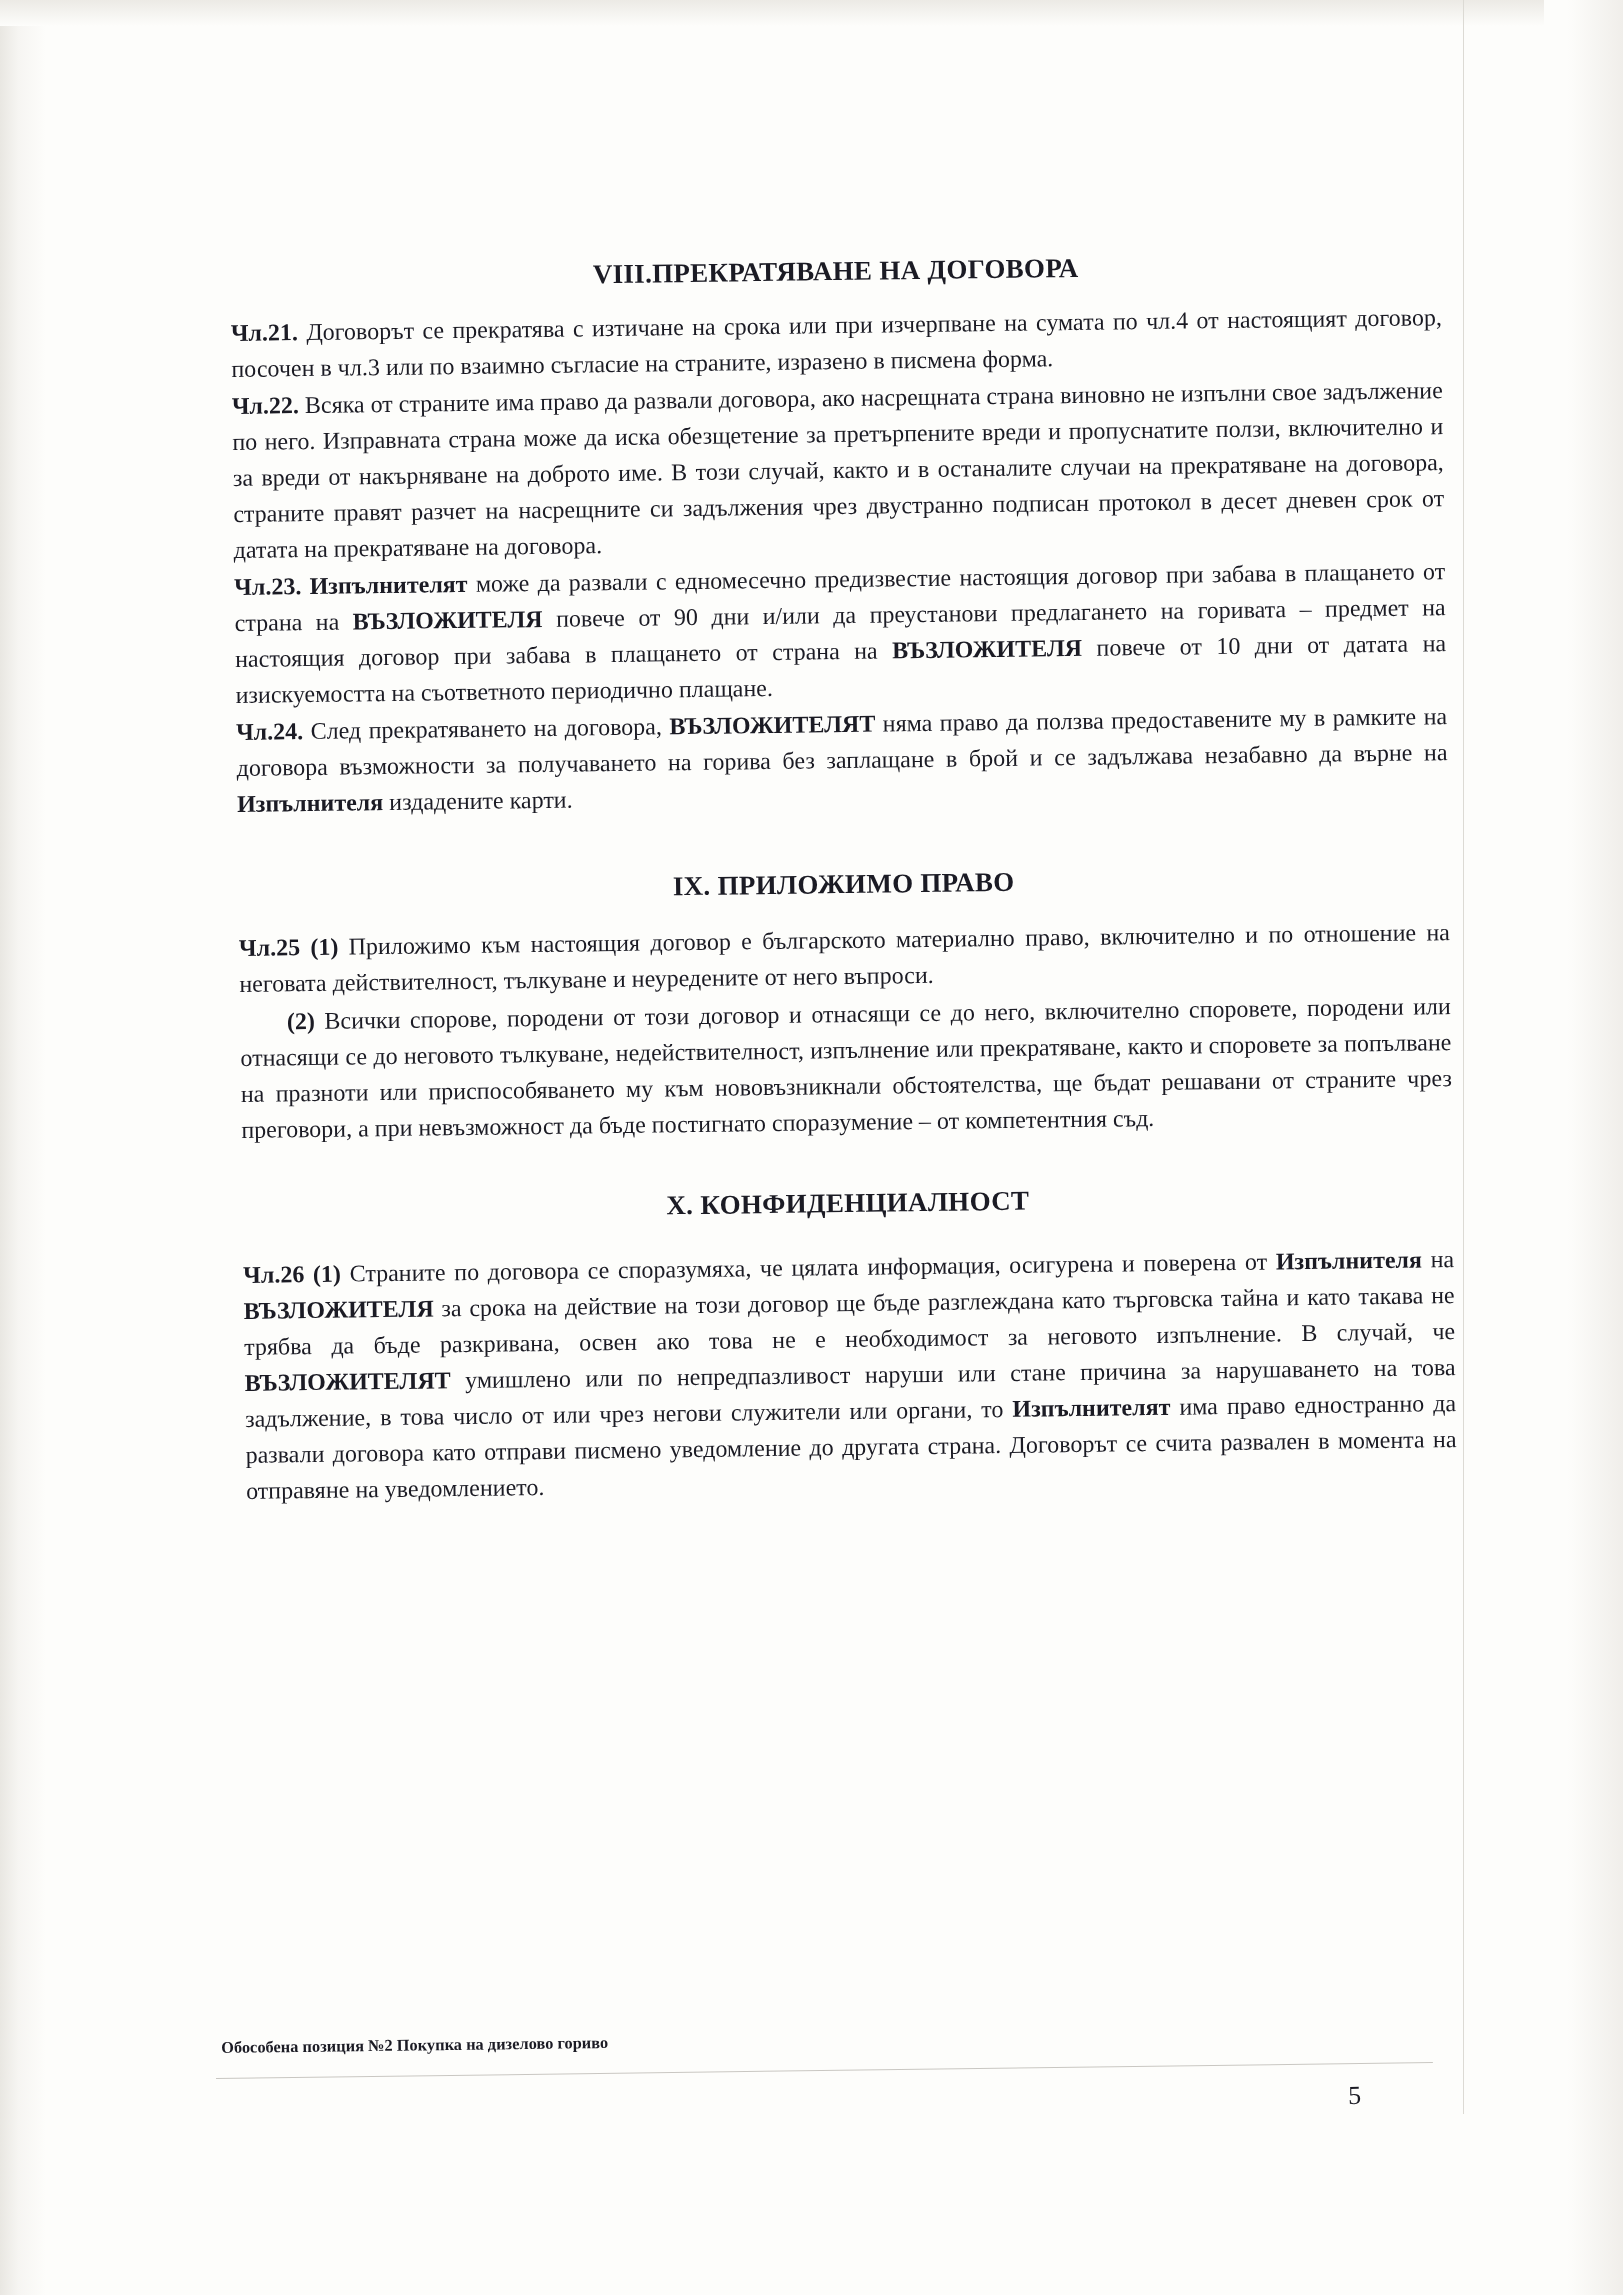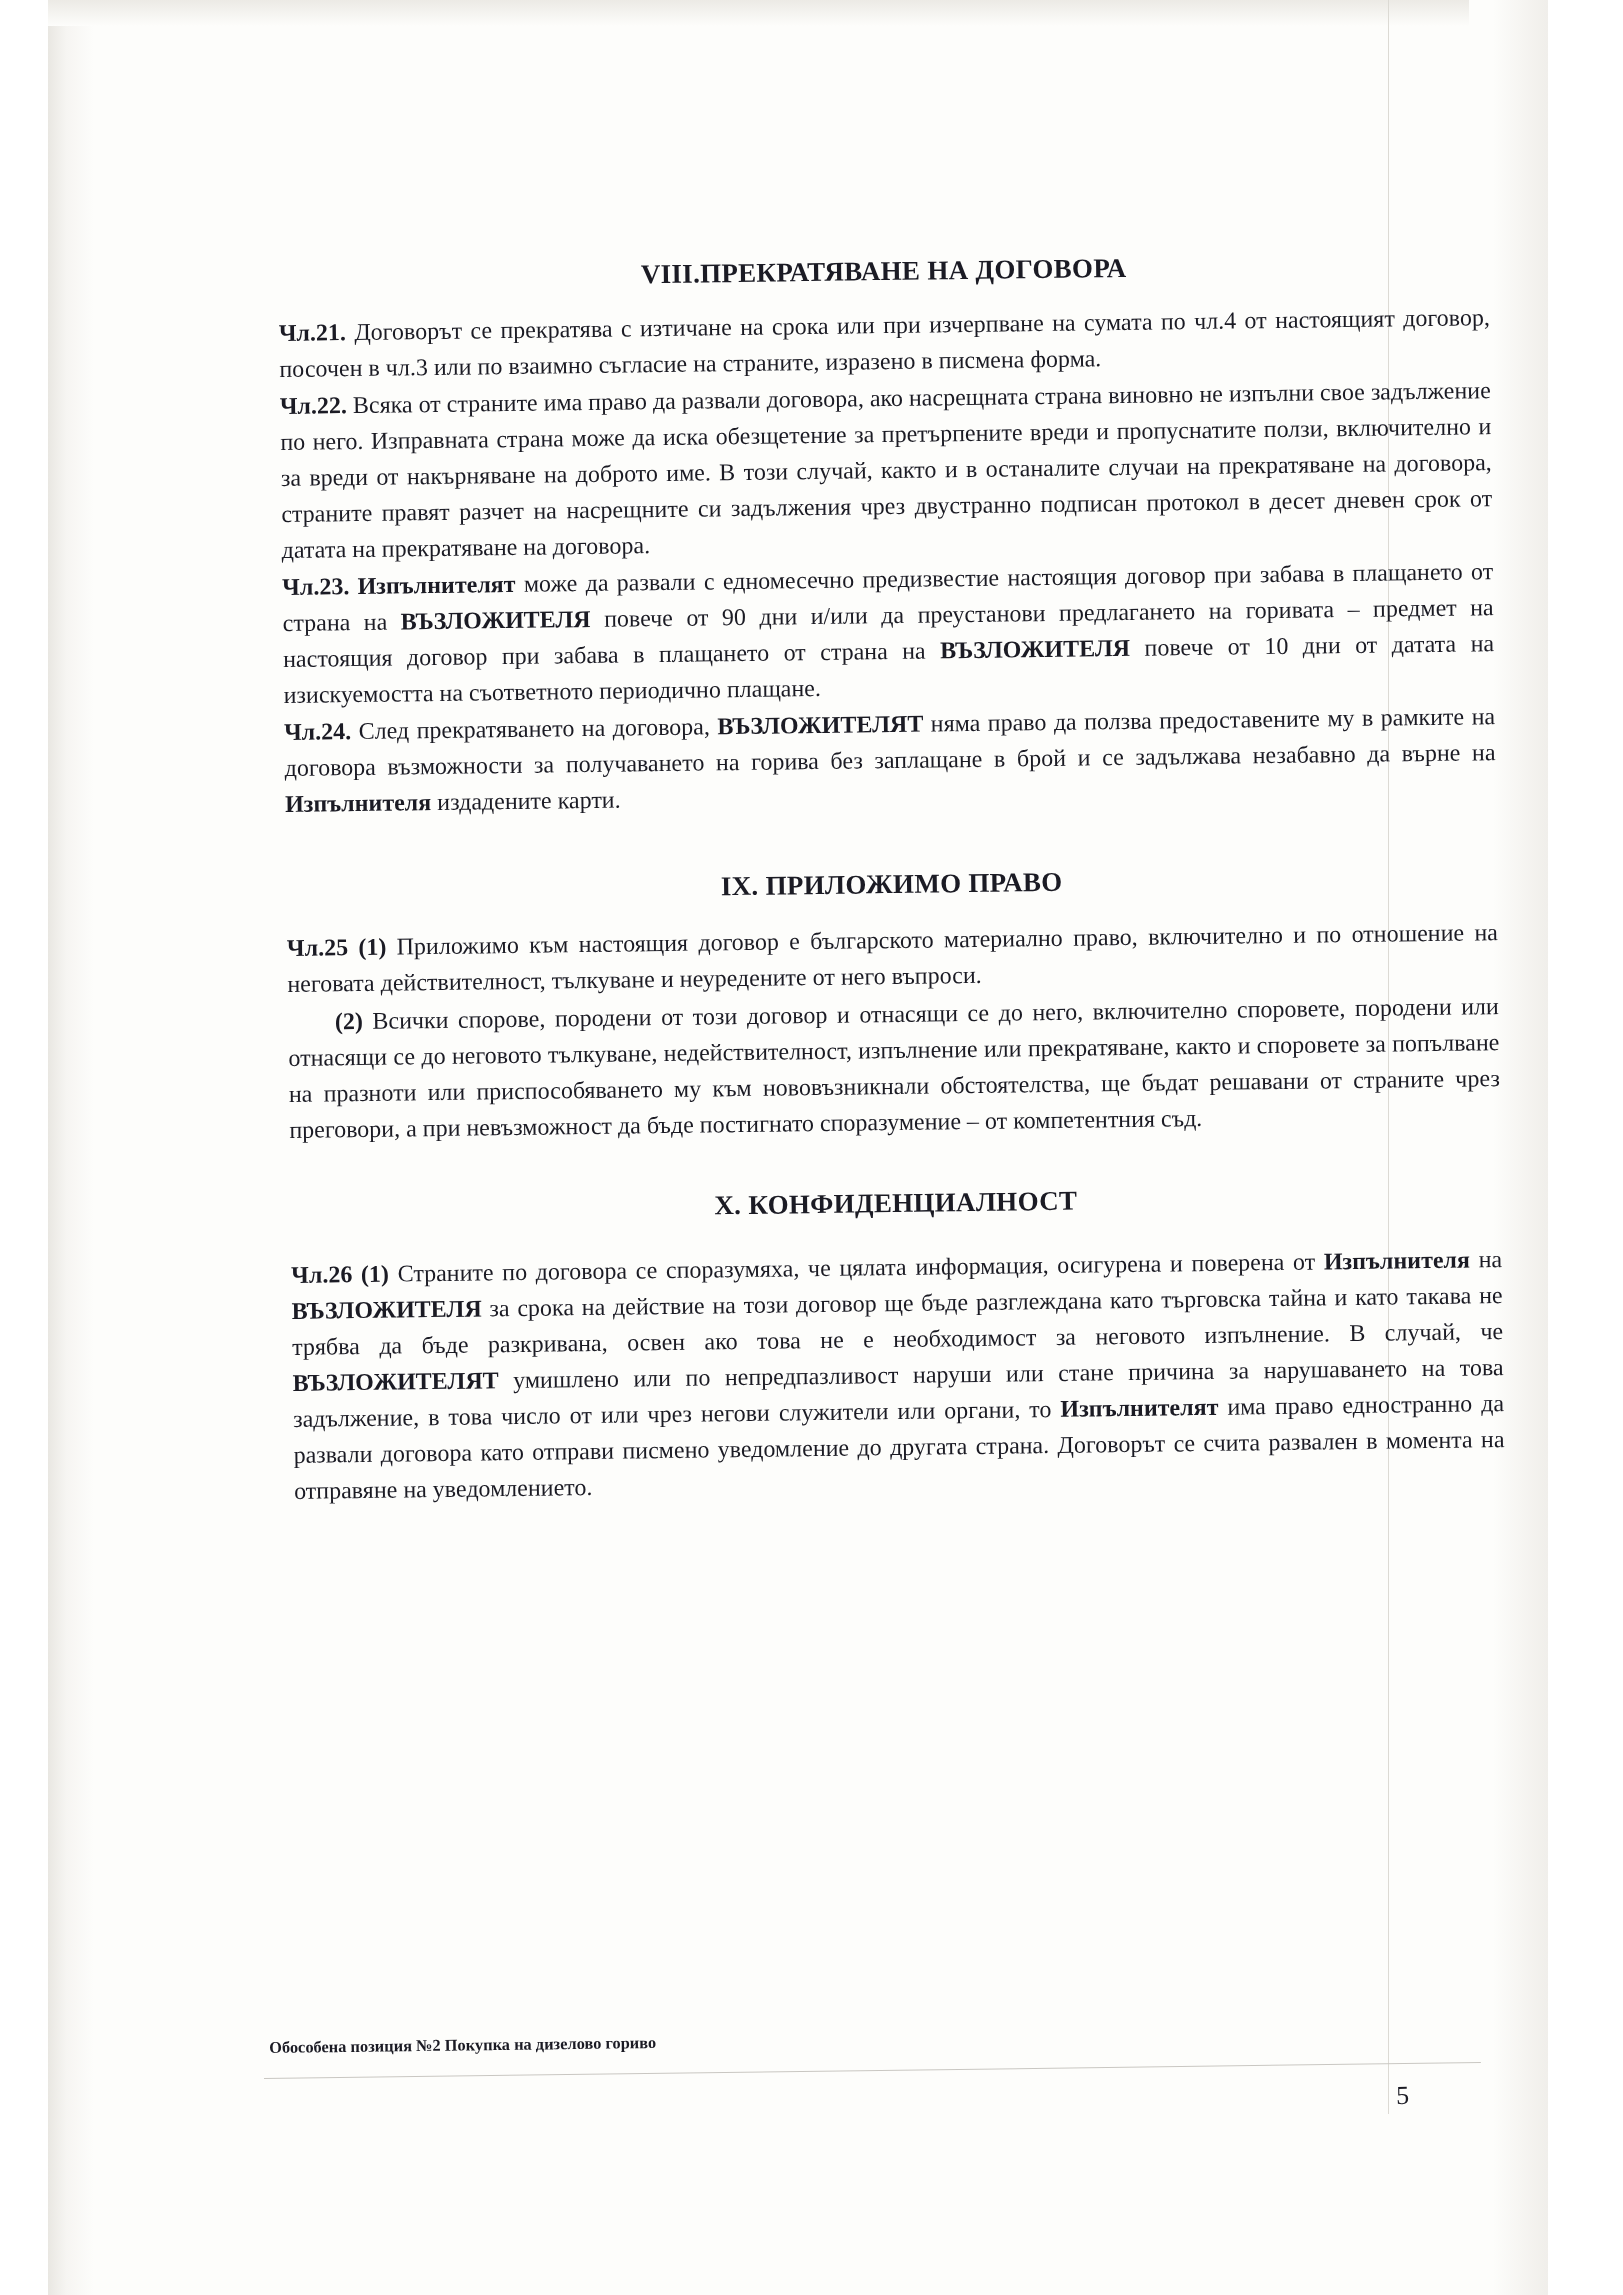--- a/index.html
+++ b/index.html
@@ -2,27 +2,26 @@
 <html style="font-size:10.5px"><head>
 <meta charset="utf-8">
 <style>
   html, body {
     margin: 0;
     padding: 0;
     background: #ffffff;
   }
   .page {
     position: relative;
-    width: 1500px;
+    width: 1623px;
     height: 2295px;
     background: #fdfdfb;
     overflow: hidden;
     font-family: "Liberation Serif", serif;
     color: #1b1b24;
-    margin-left: 48px;
   }
   
   .scan-edge-left {
     position: absolute;
     left: 0; top: 0;
     width: 46px; height: 100%;
     background: linear-gradient(to right, #e9e7e2 0%, #f6f5f2 40%, #fdfdfb 100%);
     pointer-events: none;
   }
   .scan-edge-top {

